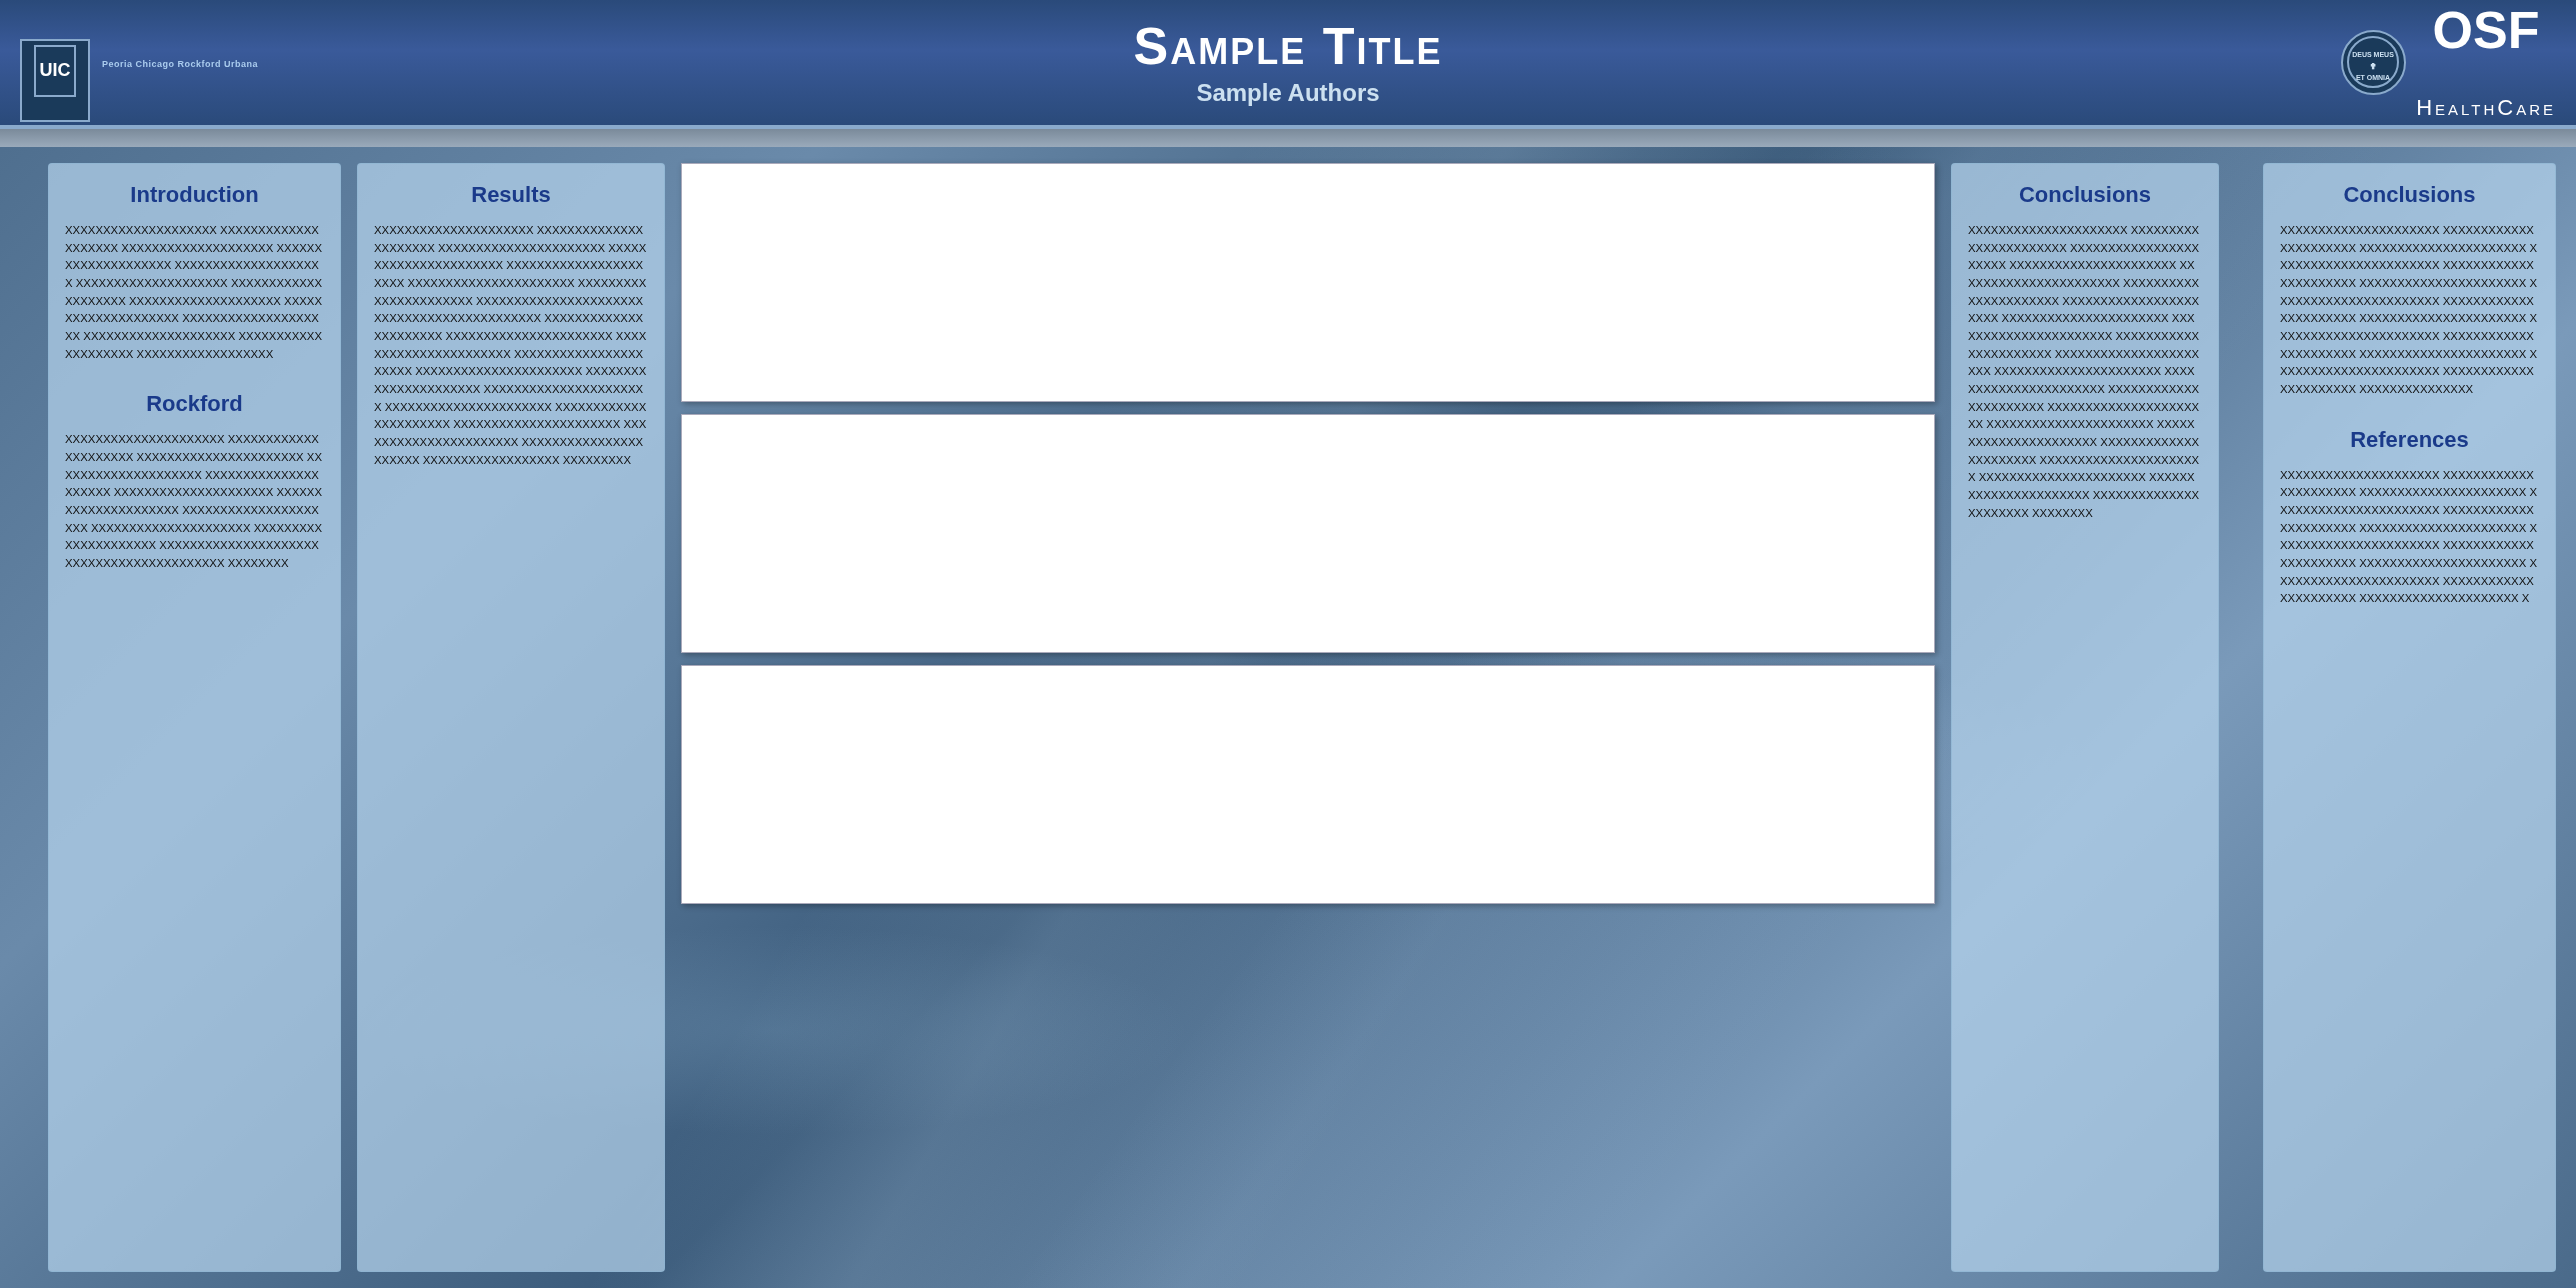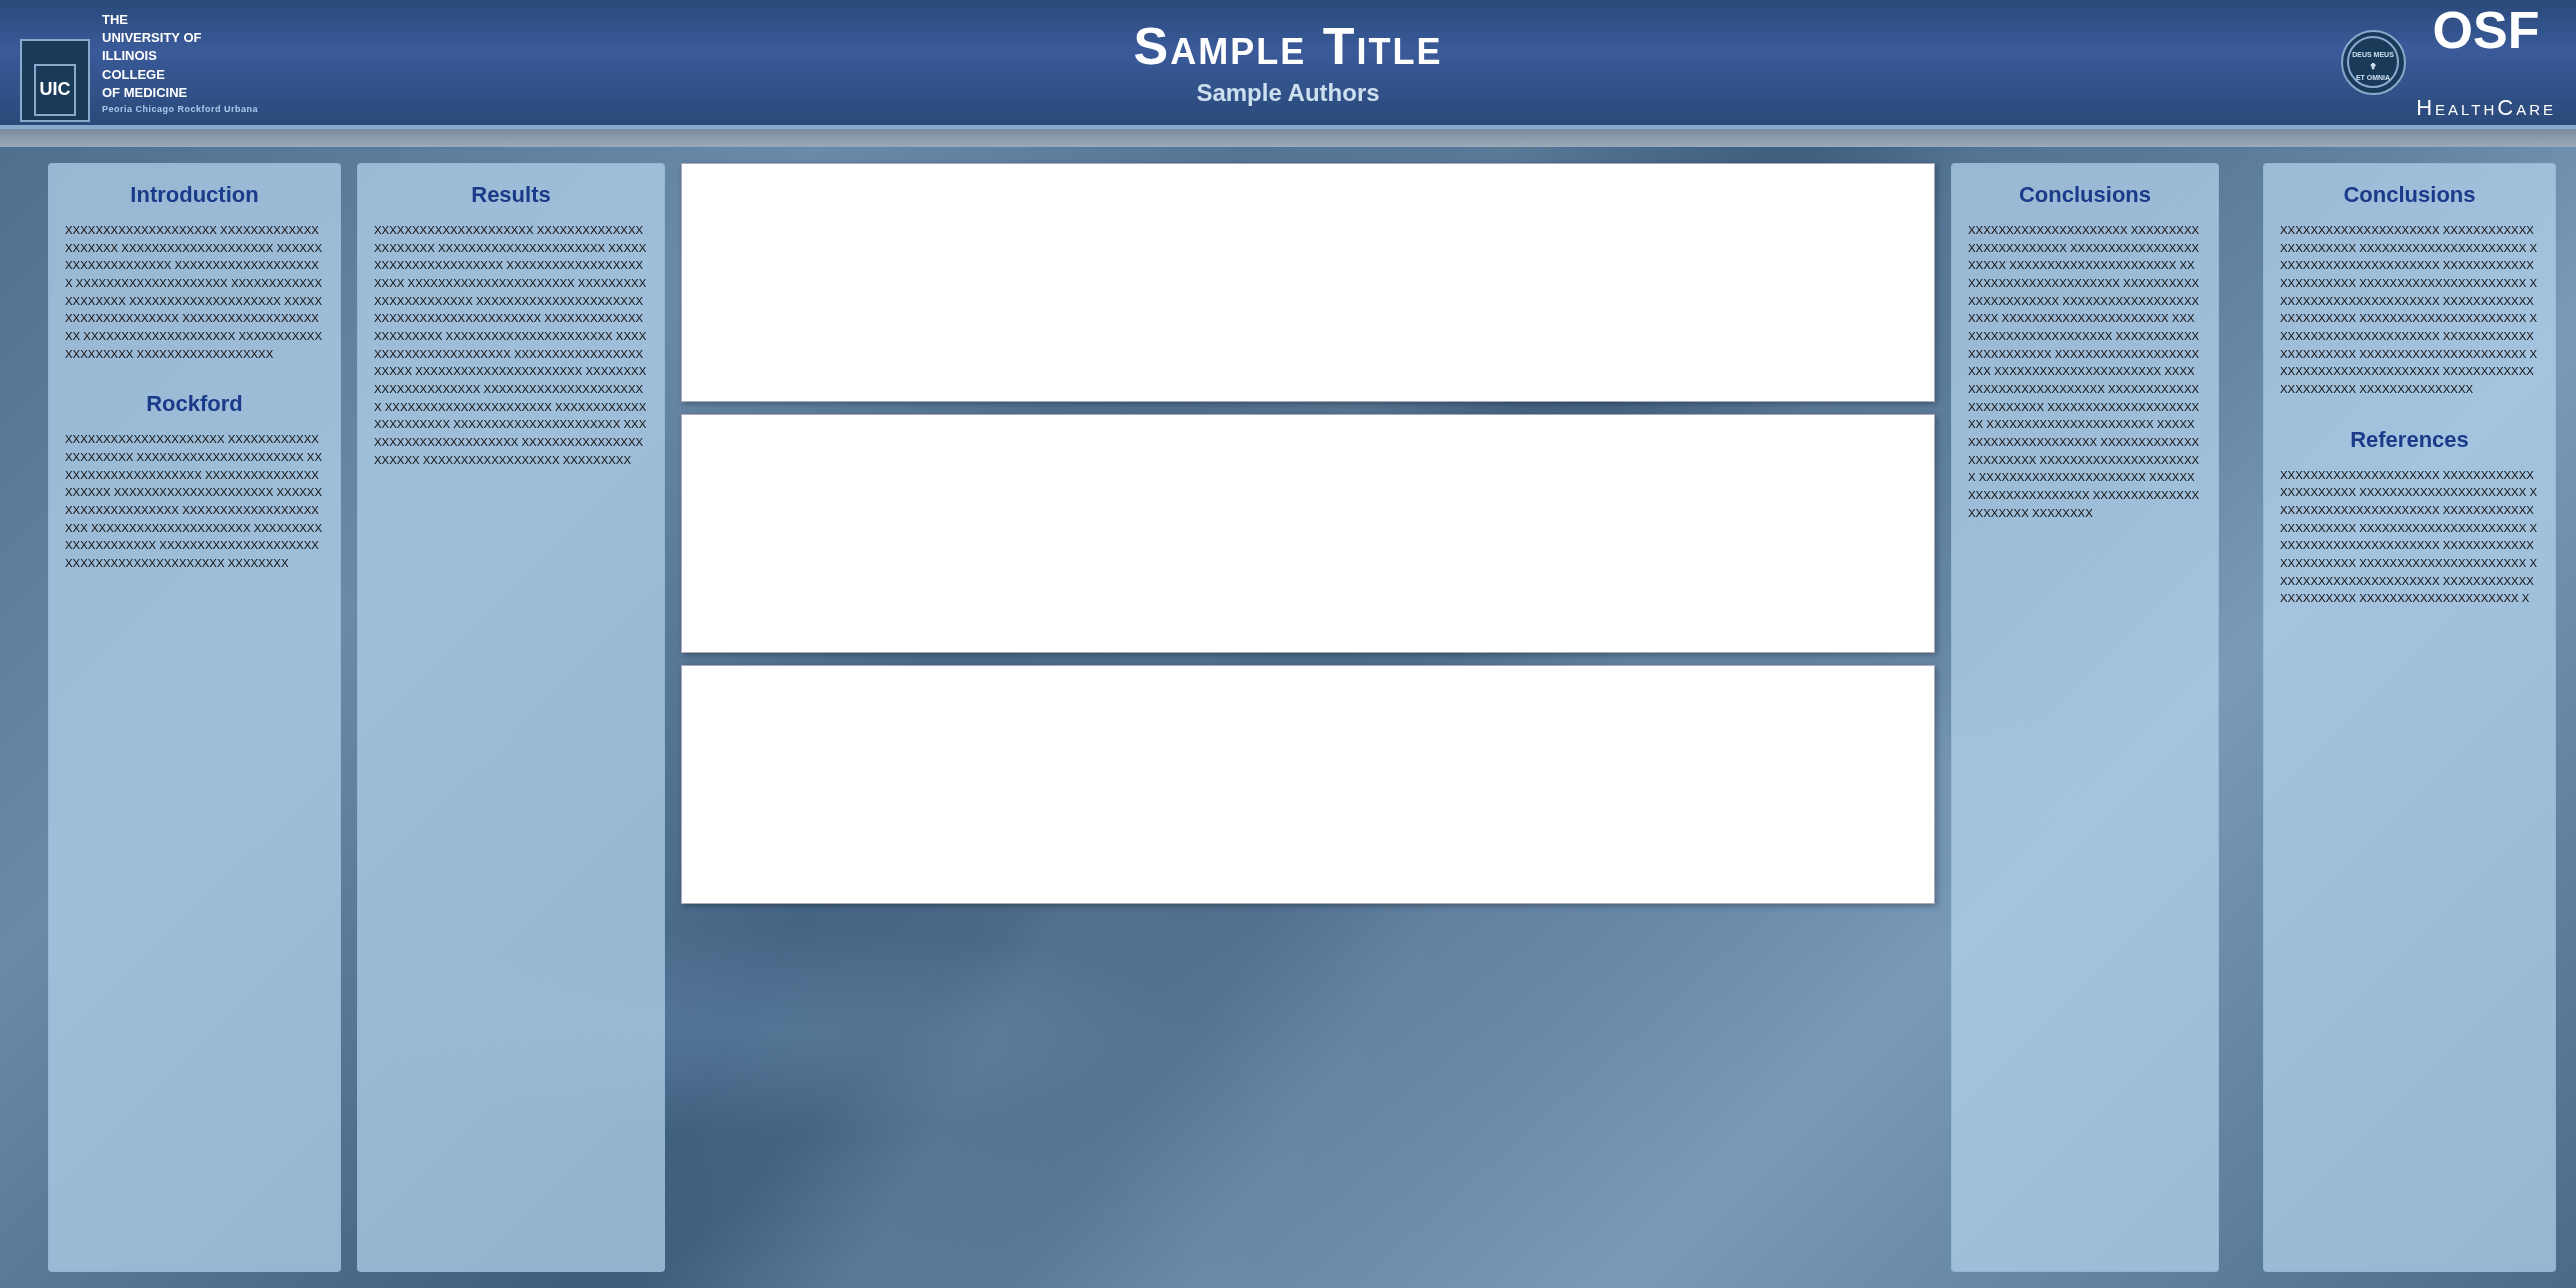--- a/index.html
+++ b/index.html
@@ -59,21 +59,21 @@
       gap: 12px;
       min-width: 278px;
     }
 
     .uic-emblem {
       width: 70px;
       height: 83px;
       background: #1a3a5a;
       border: 2px solid #8aaacc;
       display: flex;
-      align-items: flex-end;
+      align-items: flex-start;
       justify-content: center;
       color: white;
       font-size: 28px;
       font-weight: bold;
       flex-shrink: 0;
       margin-top: 36px;
     }
 
     .uic-text {
       color: white;
@@ -238,27 +238,20 @@
 <div class="header">
 
   <div class="header-logo-left">
     <div class="uic-emblem">
       <svg width="50" height="60" viewBox="0 0 50 60">
         <rect x="5" y="5" width="40" height="50" fill="none" stroke="#8aaacc" stroke-width="2"></rect>
         <text x="25" y="35" text-anchor="middle" fill="white" font-size="18" font-weight="bold">UIC</text>
       </svg>
     </div>
     <div>
-      <div class="uic-text">
-        <div>The</div>
-        <div>University of</div>
-        <div>Illinois</div>
-        <div>College</div>
-        <div>of Medicine</div>
-      </div>
       <div class="uic-sub">Peoria  Chicago  Rockford  Urbana</div>
     </div>
   </div>
 
   <div class="header-center">
     <div class="header-title">Sample Title</div>
     <div class="header-authors">Sample Authors</div>
   </div>
 
   <div class="header-logo-right">

